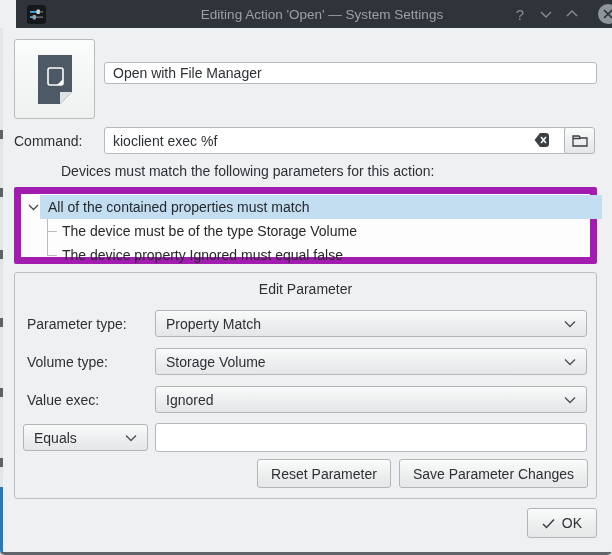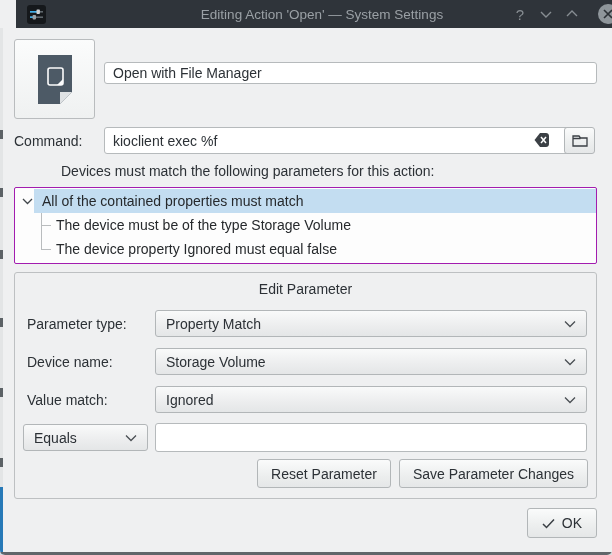--- a/index.html
+++ b/index.html
@@ -63,21 +63,21 @@
   }
   .name-field { left:104px; top:62px; width:493px; height:22px; display:flex; align-items:center; }
   .cmd-label { position:absolute; left:14px; top:133px; }
   .cmd-field { left:104px; top:127px; width:465px; height:27px; padding-right:30px; display:flex; align-items:center; }
   .clear-btn { position:absolute; left:528px; top:131px; width:22px; height:18px; cursor:pointer; display:flex; }
   .browse-btn { position:absolute; left:564px; top:127px; width:31px; height:27px; }
   .hint { position:absolute; left:14px; top:163px;margin-left:47px; }
   
   .tree {
     position:absolute; left:14px; top:187px; width:583px; height:77px;
-    background:#fdfdfd; border:1px solid #a21caf; border-radius:2px;
+    background:#fdfdfd; border:7px solid #a21caf; border-radius:2px;
   }
   .tree-selection {
     position:absolute; left:19px; top:1px; width:562px; height:24px;
     background:#c3ddf1;
   }
   .tree-expander { position:absolute; left:7px; top:10px; cursor:pointer; display:flex; }
   .tree-row { position:absolute; height:24px; display:flex; align-items:center; font-size:14px; color:#26292c; cursor:default; }
   .tree-row.root { left:27px; top:1px; }
   .tree-row.c1 { left:41px; top:25px; }
   .tree-row.c2 { left:41px; top:49px; }
@@ -207,33 +207,33 @@
         <span>Property Match</span>
         <span class="chev">
           <svg width="12" height="8" viewBox="0 0 12 8">
               <polyline points="1,1.5 6,6.5 11,1.5" fill="none" stroke="#4a4f54" stroke-width="1.3"></polyline>
             </svg>
         </span>
       </div>
     </div>
 
     <div class="gb-row gb-r1">
-      <span class="label">Device name:</span>
+      <span class="label">Volume type:</span>
       <div class="combo">
         <span>Storage Volume</span>
         <span class="chev">
           <svg width="12" height="8" viewBox="0 0 12 8">
               <polyline points="1,1.5 6,6.5 11,1.5" fill="none" stroke="#4a4f54" stroke-width="1.3"></polyline>
             </svg>
         </span>
       </div>
     </div>
 
     <div class="gb-row gb-r2">
-      <span class="label">Value match:</span>
+      <span class="label">Value exec:</span>
       <div class="combo">
         <span>Ignored</span>
         <span class="chev">
           <svg width="12" height="8" viewBox="0 0 12 8">
               <polyline points="1,1.5 6,6.5 11,1.5" fill="none" stroke="#4a4f54" stroke-width="1.3"></polyline>
             </svg>
         </span>
       </div>
     </div>
 

